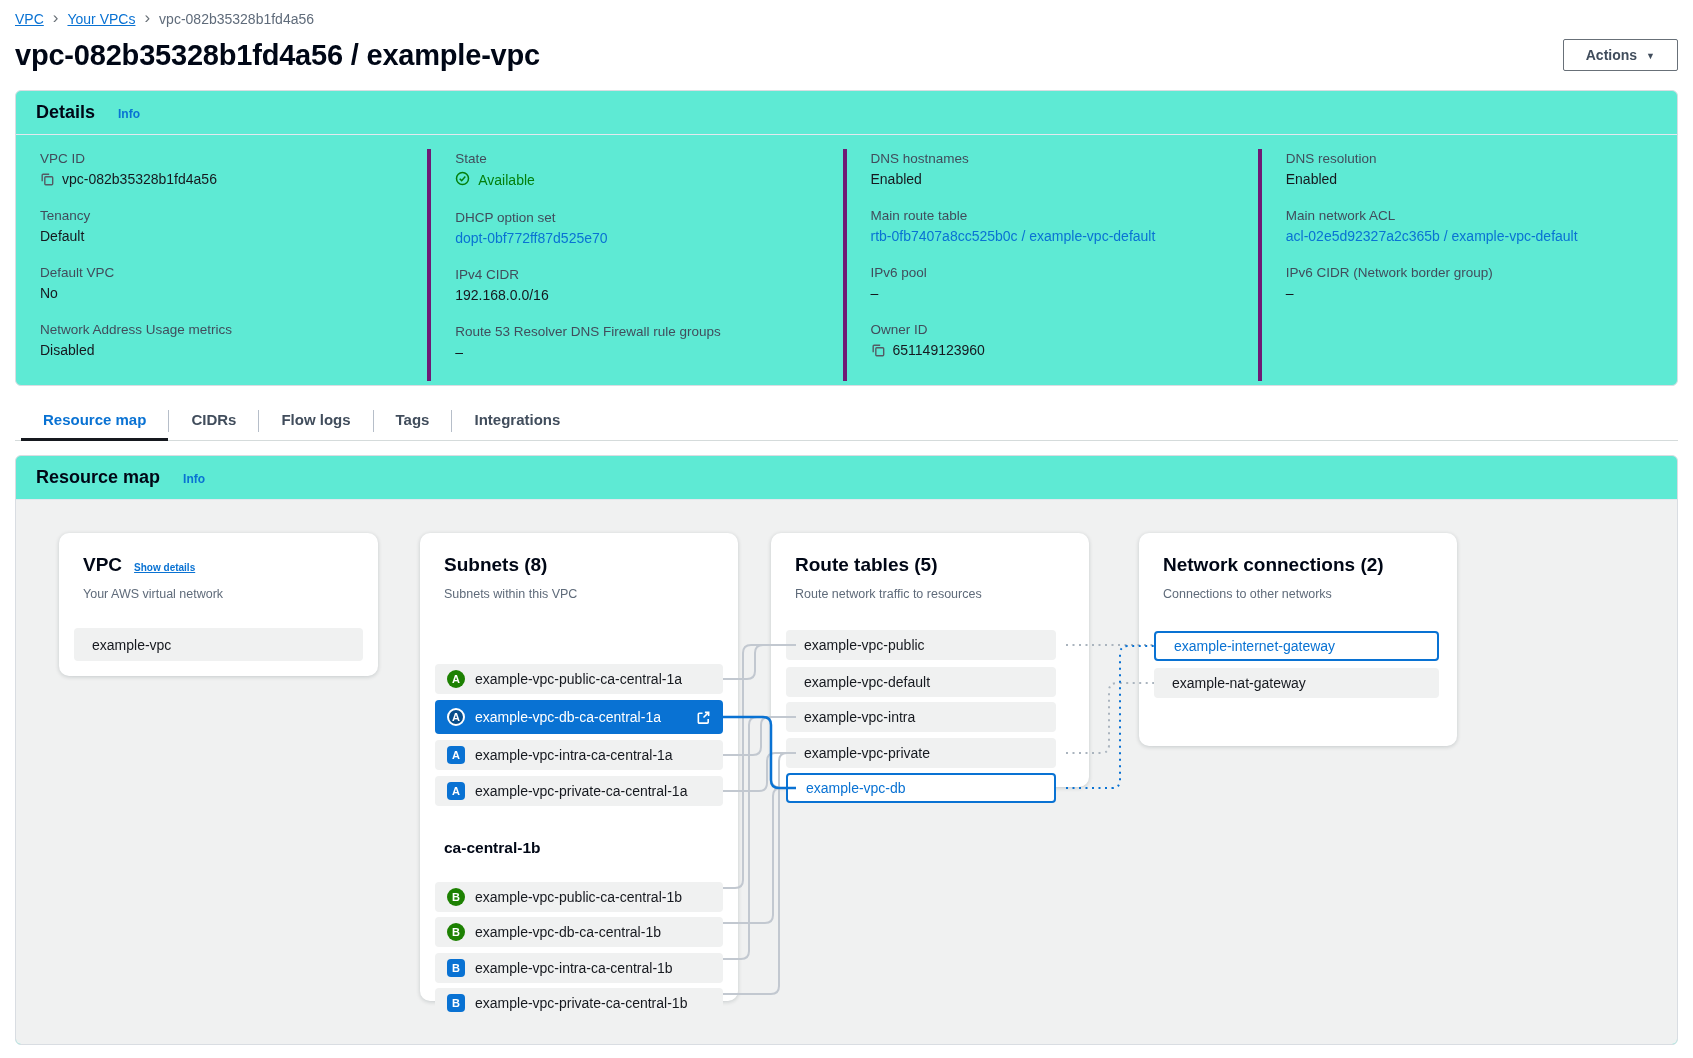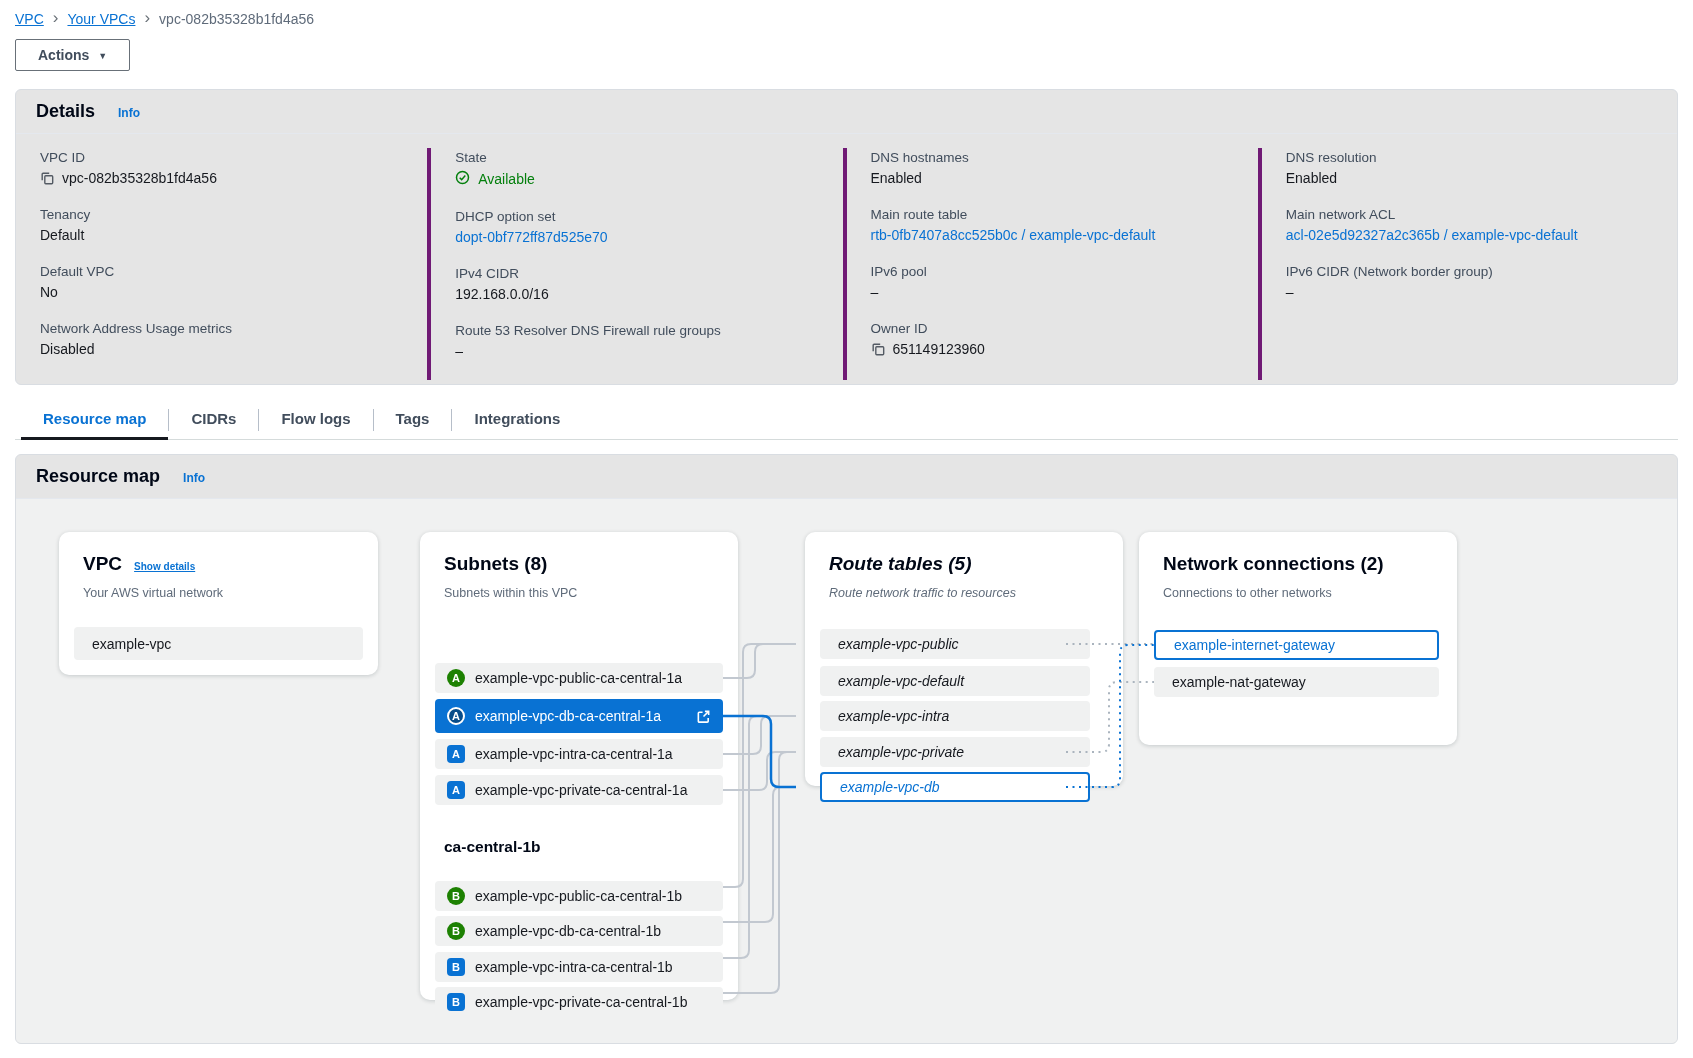--- a/index.html
+++ b/index.html
@@ -14,21 +14,21 @@
   .crumb-current { color:#5f6b7a; }
 
   
   .title-row { margin-top:12px; display:flex; align-items:flex-start; justify-content:space-between; }
   .page-title { font-size:29px; font-weight:700; color:#000716; letter-spacing:-0.2px; }
   .btn { display:inline-flex; align-items:center; gap:9px; background:#fff; border:1px solid #687078;
     border-radius:2px; padding:7px 22px; font-size:14px; font-weight:700; color:#414d5c; cursor:pointer; }
   .caret { font-size:9px; color:#414d5c; transform:translateY(1px); }
 
   
-  .panel { margin-top:18px; background:#e5e5e5; border:1px solid #d9dde2; border-radius:6px; }
+  .panel { margin-top:18px; background:#5eead4; border:1px solid #d9dde2; border-radius:6px; }
   .panel-header { display:flex; align-items:baseline; gap:10px; padding:11px 20px; border-bottom:1px solid #e4e8ee; }
   .panel-heading { font-size:18px; font-weight:700; color:#000716; }
   .info-link { font-size:12px; font-weight:700; color:#0972d3; cursor:pointer;padding-left:13px; }
 
   
   .details-body { display:grid; grid-template-columns:1fr 1fr 1fr 1fr; padding:14px 0 4px 0; }
   .details-col { padding:2px 24px 0 24px; border-right:4px solid #701a75; }
   .details-col:last-child { border-right:none; }
   .field { margin-bottom:21px; }
   .field-label { font-size:13.5px; color:#414d5c; margin-bottom:5px; }
@@ -78,20 +78,21 @@
 
   <div class="breadcrumb">
     <a>VPC</a>
     <span class="crumb-sep">›</span>
     <a>Your VPCs</a>
     <span class="crumb-sep">›</span>
     <span class="crumb-current">vpc-082b35328b1fd4a56</span>
   </div>
 
   <div class="title-row">
+    <div class="page-title">vpc-082b35328b1fd4a56 / example-vpc</div>
     <button class="btn">
       <span>Actions</span>
       <span class="caret">▼</span>
     </button>
   </div>
 
   <div class="panel">
     <div class="panel-header">
       <span class="panel-heading">Details</span>
       <span class="info-link">Info</span>
@@ -266,21 +267,21 @@
         <div class="m-row subnet" style="top:420px;">
           <span class="badge square-blue">B</span>
           <span>example-vpc-intra-ca-central-1b</span>
         </div>
         <div class="m-row subnet" style="top:455px;">
           <span class="badge square-blue">B</span>
           <span>example-vpc-private-ca-central-1b</span>
         </div>
       </div>
 
-      <div class="map-card" style="left:789px; top:33px; width:318px; height:254px;font-style:italic;">
+      <div class="map-card" style="left:755px; top:33px; width:318px; height:254px;">
         <div class="c-title">Route tables (5)</div>
         <div class="c-sub">Route network traffic to resources</div>
         <div class="m-row plain rt" style="top:97px;">example-vpc-public</div>
         <div class="m-row plain rt" style="top:134px;">example-vpc-default</div>
         <div class="m-row plain rt" style="top:169px;">example-vpc-intra</div>
         <div class="m-row plain rt" style="top:205px;">example-vpc-private</div>
         <div class="m-row plain rt hl" style="top:240px;">example-vpc-db</div>
       </div>
 
       <div class="map-card" style="left:1123px; top:33px; width:318px; height:213px;">

